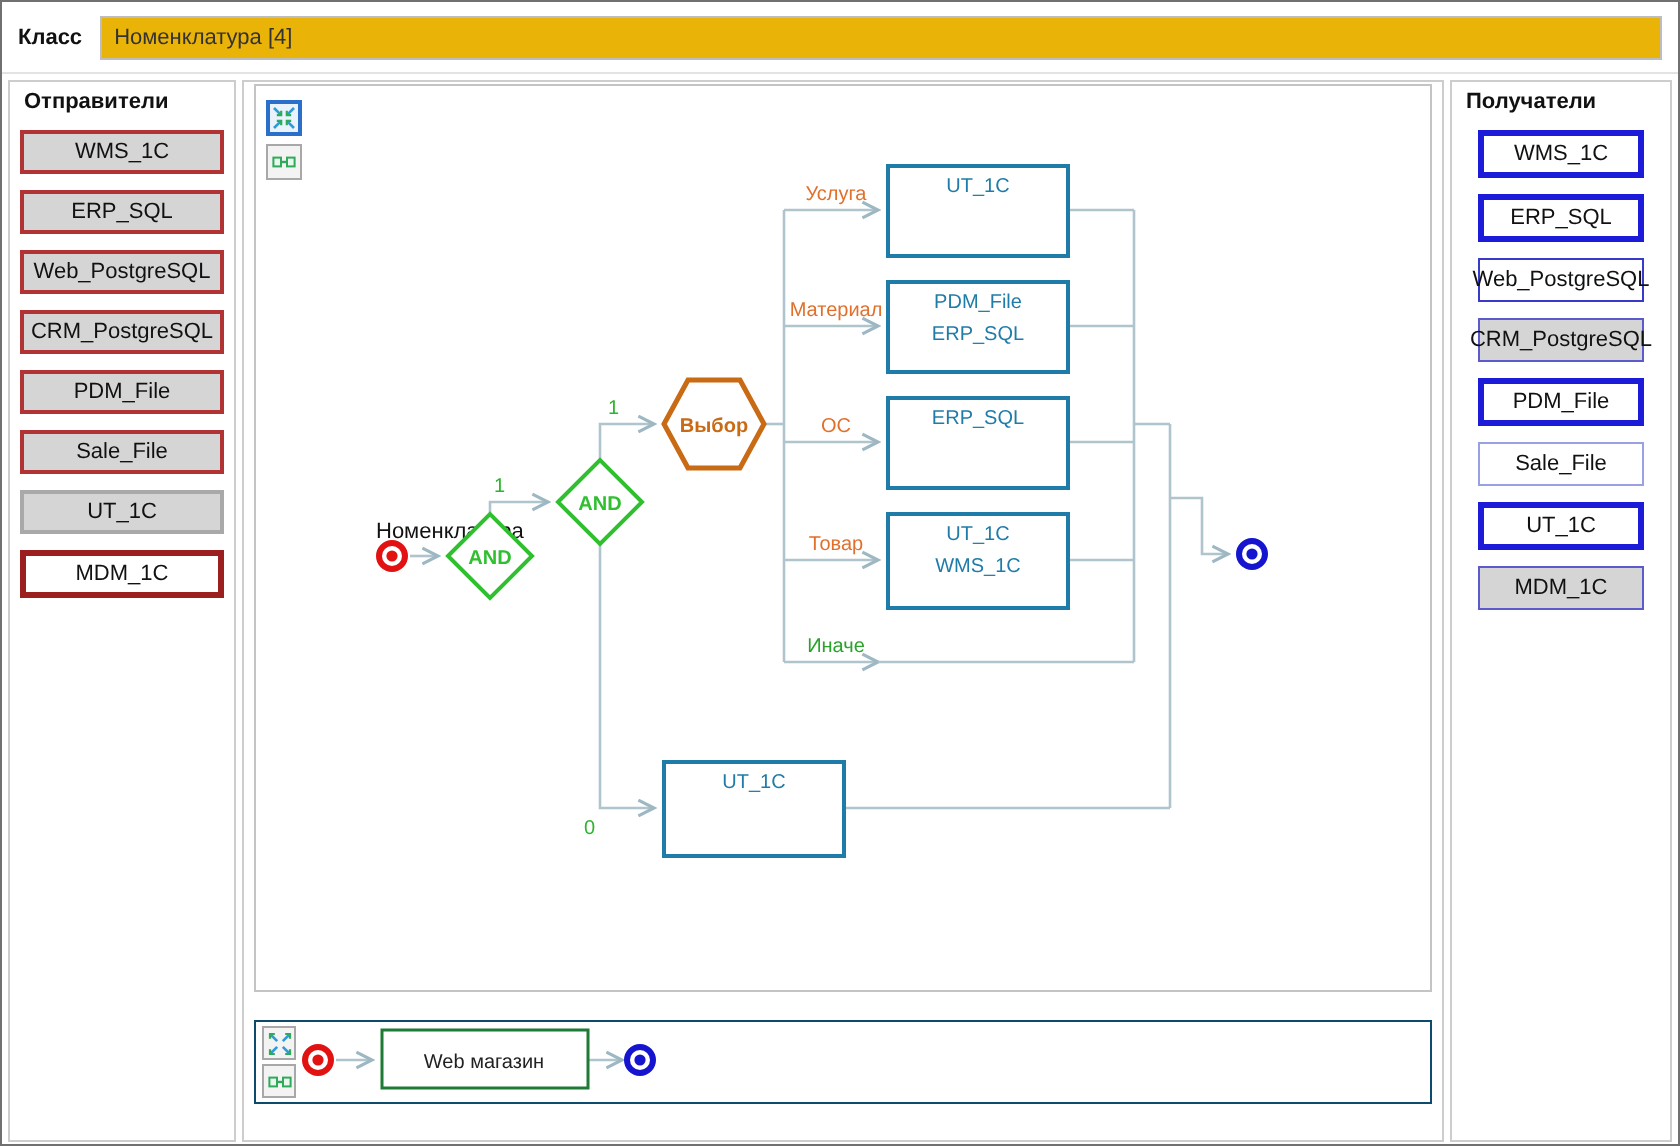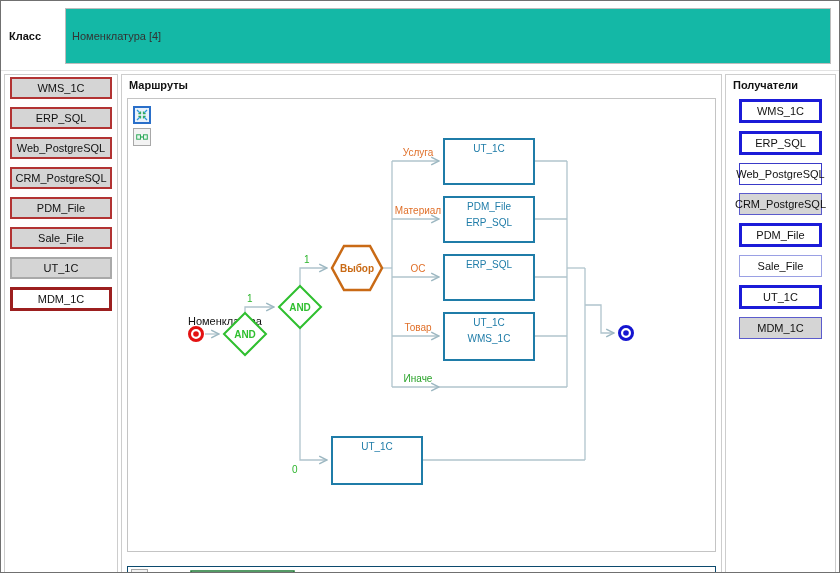--- a/index.html
+++ b/index.html
@@ -1,22 +1,22 @@
 <!DOCTYPE html>
 <html><head>
 <meta charset="utf-8">
 <style>
   html,body{margin:0;padding:0;background:#e9e9e9;}
   .win{width:838px;height:571px;border:1px solid #707070;background:#ffffff;position:relative;
        font-family:"Liberation Sans",sans-serif;font-size:11px;color:#111;box-sizing:content-box;overflow:hidden;}
   
   .hdr{display:flex;align-items:center;padding:7px 8px 4px 8px;}
-  .hdr-label{font-weight:bold;margin-right:24px;white-space:nowrap;}
-  .hdr-input{flex:1;height:18px;border:1px solid #bdbdbd;background:#14b8a6;color:#333;
-             font-family:"Liberation Sans",sans-serif;font-size:11px;padding:18px 6px;outline:none;}
+  .hdr-label{font-weight:bold;margin-right:9px;white-space:nowrap;}
+  .hdr-input{flex:1;height:18px;border:1px solid #bdbdbd;background:#eab308;color:#333;
+             font-family:"Liberation Sans",sans-serif;font-size:11px;padding:1px 6px;outline:none;}
   .hdr-sep{height:1px;background:#e3e3e3;margin:2px 0 3px 0;}
   
   .panels{display:flex;gap:3px;margin:0 3px;height:531px;}
   .gbox{border:1px solid #cdcdcd;background:#fff;box-sizing:border-box;overflow:hidden;}
   .gbox-title{font-weight:bold;padding:4px 0 2px 7px;height:16px;}
   .p-left{width:114px;}
   .p-mid{flex:1;position:relative;}
   .p-right{width:111px;}
   .btn-col{display:flex;flex-direction:column;gap:8px;padding:2px 5px 0 5px;}
   .p-right .btn-col{padding:2px 13px 0 13px;}
@@ -50,34 +50,34 @@
 
   <div class="hdr">
     <span class="hdr-label">Класс</span>
     <input class="hdr-input" type="text" value="Номенклатура [4]" style="">
   </div>
   <div class="hdr-sep"></div>
 
   <div class="panels">
 
     <div class="gbox p-left">
+      <div class="gbox-title">Отправители</div>
       <div class="btn-col">
         <div class="pbtn s-def">WMS_1C</div>
         <div class="pbtn s-def">ERP_SQL</div>
         <div class="pbtn s-def">Web_PostgreSQL</div>
         <div class="pbtn s-def">CRM_PostgreSQL</div>
         <div class="pbtn s-def">PDM_File</div>
         <div class="pbtn s-def">Sale_File</div>
         <div class="pbtn s-gray">UT_1C</div>
         <div class="pbtn s-sel">MDM_1C</div>
       </div>
     </div>
 
     <div class="gbox p-mid">
-      <div class="gbox-title">Маршруты</div>
 
       <div class="canvas">
         <div class="toolbar">
           <button class="tbtn sel">
             <svg width="12" height="12" viewBox="0 0 12 12">
               <g stroke="#2e9bd6" stroke-width="1.3" fill="none">
                 <path d="M1,1 L4.6,4.6"></path>
                   <path d="M11,1 L7.4,4.6"></path>
                 <path d="M1,11 L4.6,7.4"></path>
                   <path d="M11,11 L7.4,7.4"></path>

